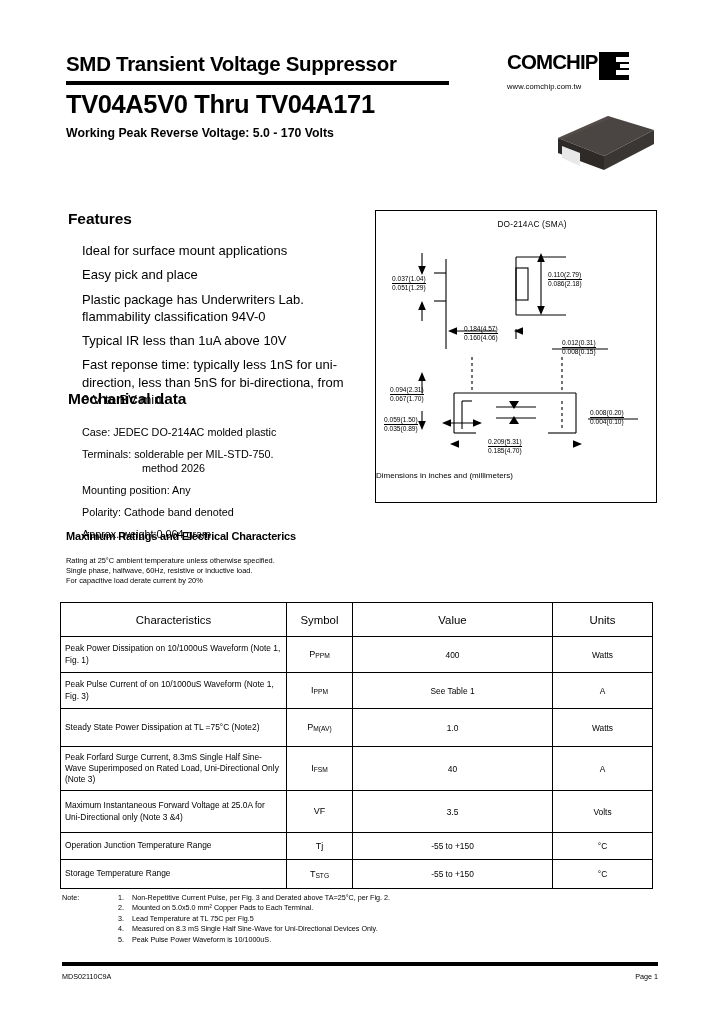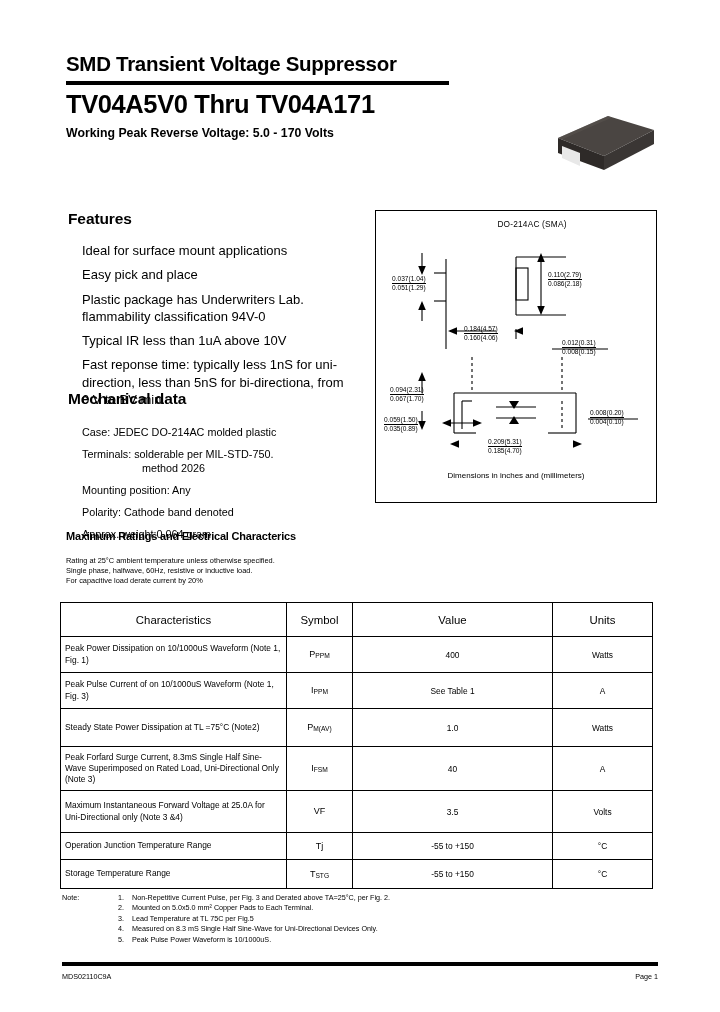--- a/index.html
+++ b/index.html
@@ -143,20 +143,29 @@
 
   <div class="header">
     <div class="title-main">SMD Transient Voltage Suppressor</div>
     <div class="rule-thick"></div>
     <div class="part-range">TV04A5V0 Thru TV04A171</div>
     <div class="subline">
       <div>Working Peak Reverse Voltage: 5.0 - 170 Volts</div>
     </div>
   </div>
 
+  <div class="logo-block">
+    <div class="logo-row">
+      <span class="logo-word">COMCHIP</span>
+      <span class="logo-mark">
+          <i></i>
+        </span>
+    </div>
+    <div class="logo-url">www.comchip.com.tw</div>
+  </div>
 
   <svg class="pkg-photo" viewBox="0 0 112 72">
     <polygon points="12,30 62,8 108,22 58,48" fill="#4a4542"></polygon>
     <polygon points="12,30 58,48 58,62 12,45" fill="#2e2a28"></polygon>
     <polygon points="58,48 108,22 108,36 58,62" fill="#3a3634"></polygon>
     <polygon points="16,38 34,45 34,58 16,50" fill="#e8e8e8"></polygon>
     <polygon points="12,30 62,8 66,9.5 16,31.5" fill="#5a5450" opacity="0.55"></polygon>
   </svg>
 
   <div class="cols" style="position:absolute; left:0; top:196px; width:720px; height:330px;">
@@ -272,21 +281,21 @@
       </div>
       <div class="dim" style="left:112px; top:227px;">
         <div class="dim-u">0.209(5.31)</div>
         <div>0.185(4.70)</div>
       </div>
       <div class="dim" style="left:214px; top:198px;">
         <div class="dim-u">0.008(0.20)</div>
         <div>0.004(0.10)</div>
       </div>
 
-      <div style="position:absolute; left:0; top:260px; width:100%; text-align:center; font-size:8px;">Dimensions in  inches and (millimeters)</div>
+      <div style="position:absolute; left:0; top:260px; width:100%; text-align:left; font-size:8px;">Dimensions in  inches and (millimeters)</div>
     </div>
   </div>
 
   <div class="ratings-head">Maximum Ratings and Electrical Characterics</div>
   <div class="ratings-note">
     <div>Rating at 25°C ambient temperature unless otherwise specified.</div>
     <div>Single phase, halfwave, 60Hz, resistive or inductive load.</div>
     <div>For capacitive load derate current by 20%</div>
   </div>
 

